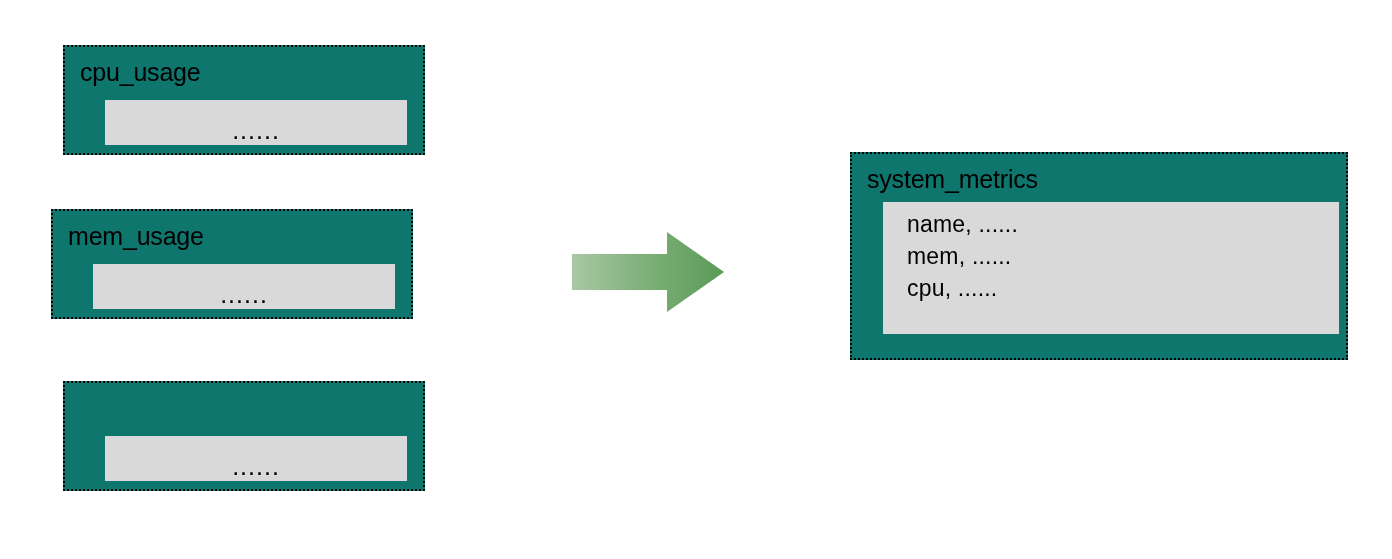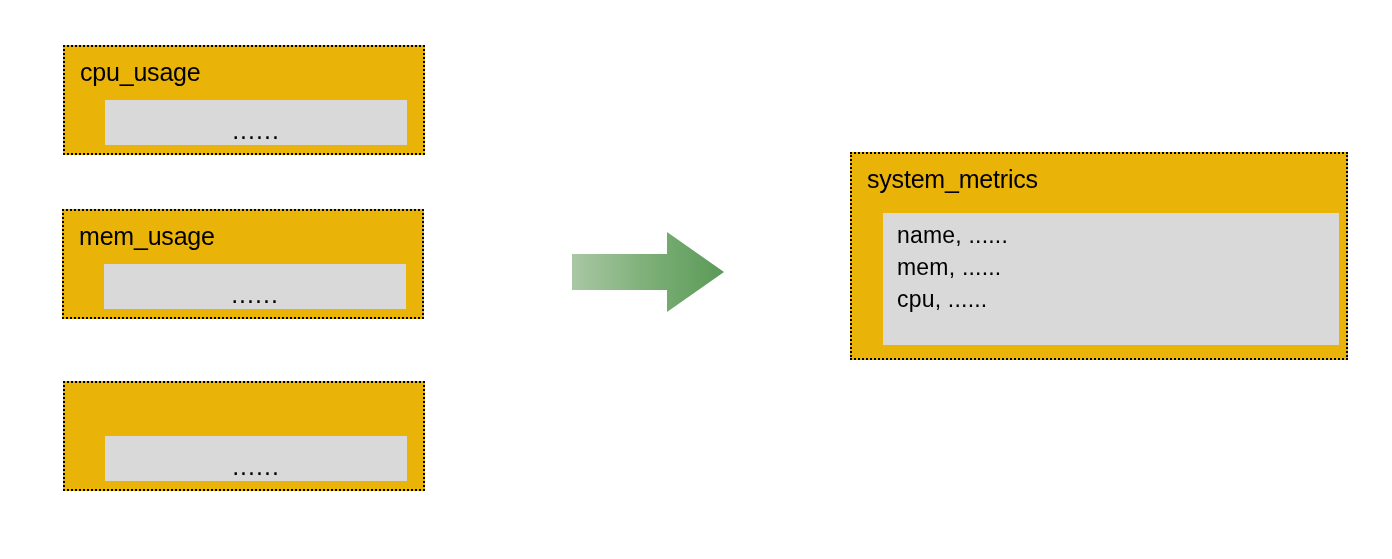--- a/index.html
+++ b/index.html
@@ -20,21 +20,21 @@
     position: relative;
     width: 1392px;
     height: 559px;
   }
 
   
   .entity-box {
     position: absolute;
     box-sizing: border-box;
     border: 2px dotted #000000;
-    background: #eab308;
+    background: #0f766e;
   }
 
   .entity-title {
     position: absolute;
     left: 15px;
     top: 10px;
     font-size: 25px;
     line-height: 30px;
     letter-spacing: -0.2px;
     color: #000000;
@@ -64,36 +64,36 @@
     right: 0;
     bottom: 3px;
     text-align: center;
     font-size: 25px;
     line-height: 24px;
     letter-spacing: 1px;
     color: #000000;
   }
 
   #source-box-cpu  { left: 63px;  top: 45px;  }
-  #source-box-mem  { left: 62px;  top: 209px; }
+  #source-box-mem  { left: 51px;  top: 209px; }
   #source-box-disk { left: 63px;  top: 381px; }
 
   
   #target-box {
     left: 850px;
     top: 152px;
     width: 498px;
     height: 208px;
   }
   #target-box .entity-body {
     left: 31px;
-    top: 59px;
+    top: 48px;
     width: 456px;
     height: 132px;
-    padding: 6px 0 0 14px;
+    padding: 6px 0 0 24px;
   }
   .target-field {
     font-size: 23px;
     line-height: 32px;
     letter-spacing: 0.2px;
     color: #000000;
     white-space: nowrap;
   }
 
   

